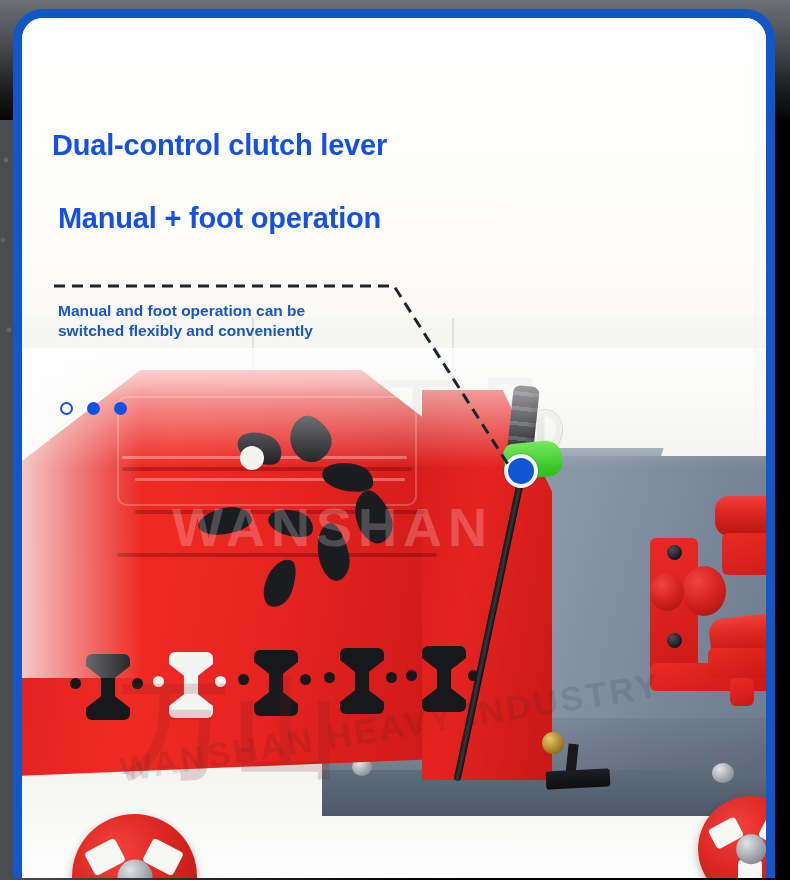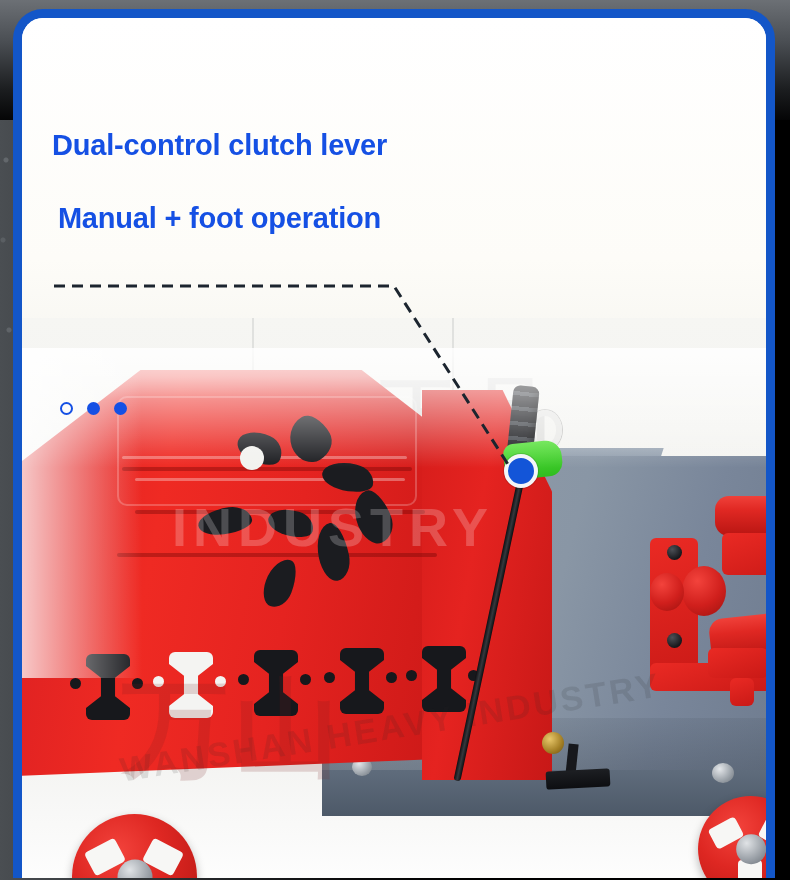--- a/index.html
+++ b/index.html
@@ -344,38 +344,42 @@
 
         <div class="wheel" style="left:676px;top:778px;width:106px;height:106px;">
           <div class="spoke-gap" style="left:13px;top:26px;width:30px;height:22px;transform:rotate(-28deg);"></div>
           <div class="spoke-gap" style="left:63px;top:26px;width:30px;height:22px;transform:rotate(28deg);"></div>
           <div class="spoke-gap" style="left:40px;top:64px;width:24px;height:36px;"></div>
           <div class="hub"></div>
         </div>
 
         <div class="white-floor" style="top:800px;height:80px;z-index:-1;"></div>
 
-        <div class="wm" style="left:150px;top:478px;font-size:54px;letter-spacing:6px;color:rgba(255,255,255,.22);">INDUSTRY</div>
+        <div class="wm" style="left:150px;top:478px;font-size:54px;letter-spacing:6px;color:rgba(255,255,255,.22);">WANSHAN</div>
         <div class="wm wm-dark" style="left:95px;top:690px;font-size:34px;letter-spacing:3px;transform:rotate(-9deg);">WANSHAN HEAVY INDUSTRY</div>
         <div class="wm-cn" style="left:100px;top:640px;font-size:106px;letter-spacing:6px;">万山</div>
 
         <div class="veil"></div>
         <div class="veil-left"></div>
       </div>
 
       <svg class="dashline" viewBox="0 0 762 869">
         <polyline points="32,268 372,268 487,448" fill="none" stroke="#1c252f" stroke-width="3" stroke-dasharray="11 7" stroke-linecap="butt"></polyline>
       </svg>
       <div class="marker"></div>
 
       <div class="headings">
         <div class="h-line">Dual-control clutch lever</div>
         <div class="h-line second">Manual + foot operation</div>
       </div>
 
+      <div class="subtext">
+        <div>Manual and foot operation can be</div>
+        <div>switched flexibly and conveniently</div>
+      </div>
 
       <div class="dots">
         <span class="dot hollow"></span>
         <span class="dot"></span>
         <span class="dot"></span>
       </div>
 
     </div>
   </div>
 </div>

